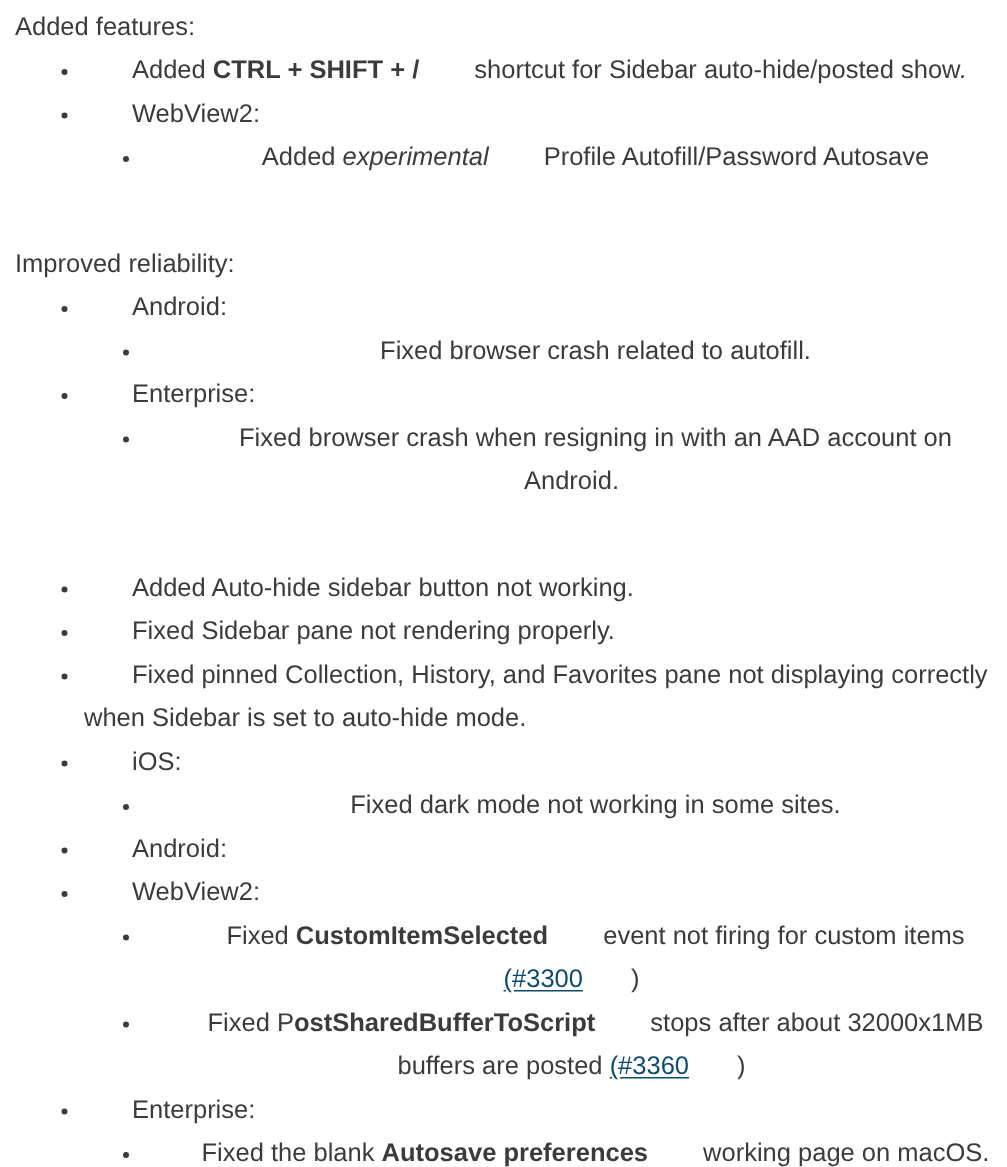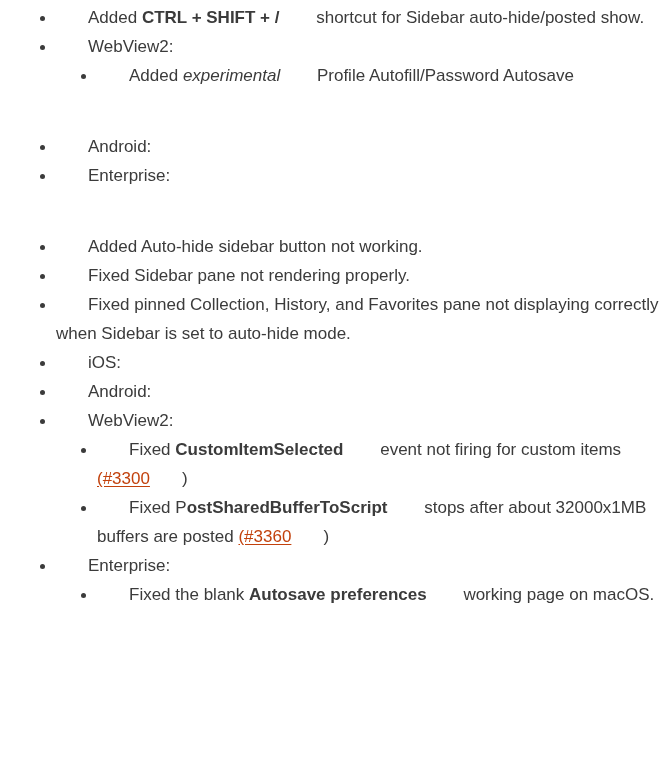--- a/index.html
+++ b/index.html
@@ -26,61 +26,70 @@
     margin: 0;
     font-weight: 400;
   }
   ul {
     margin: 0;
     padding-left: 46px;
     list-style: disc outside;
   }
   ul ul {
     padding-left: 41px;
+    text-align: center;
   }
   li {
     margin: 0;
     padding: 0;
   }
   li::marker {
     color: #3b3b3b;
     font-size: 15px;
   }
   .run.normal { font-weight: 400; font-style: normal; margin-left: 32px; }
   .run.bold   { font-weight: 700; }
   .run.italic { font-style: italic; }
   a {
-    color: #c2410c;
+    color: #0c4a6e;
     text-underline-offset: 2px;
   }
 </style>
 </head>
 <body>
 
 <main>
     <div class="section">
+      <p class="heading">Added features:</p>
       <ul>
         <li><span class="run normal">Added </span><span class="run bold">CTRL + SHIFT + /</span><span class="run normal"> shortcut for Sidebar auto-hide/posted show.</span></li>
         <li><span class="run normal">WebView2:</span><ul>
             <li><span class="run normal">Added </span><span class="run italic">experimental</span><span class="run normal"> Profile Autofill/Password Autosave</span></li>
           </ul></li>
       </ul>
     </div>
     <div class="section">
+      <p class="heading">Improved reliability:</p>
       <ul>
-        <li><span class="run normal">Android:</span></li>
-        <li><span class="run normal">Enterprise:</span></li>
+        <li><span class="run normal">Android:</span><ul>
+            <li><span class="run normal">Fixed browser crash related to autofill.</span></li>
+          </ul></li>
+        <li><span class="run normal">Enterprise:</span><ul>
+            <li><span class="run normal">Fixed browser crash when resigning in with an AAD account on Android.</span></li>
+          </ul></li>
       </ul>
     </div>
     <div class="section">
       <ul>
         <li><span class="run normal">Added Auto-hide sidebar button not working.</span></li>
         <li><span class="run normal">Fixed Sidebar pane not rendering properly.</span></li>
         <li><span class="run normal">Fixed pinned Collection, History, and Favorites pane not displaying correctly when Sidebar is set to auto-hide mode.</span></li>
-        <li><span class="run normal">iOS:</span></li>
+        <li><span class="run normal">iOS:</span><ul>
+            <li><span class="run normal">Fixed dark mode not working in some sites.</span></li>
+          </ul></li>
         <li><span class="run normal">Android:</span></li>
         <li><span class="run normal">WebView2:</span><ul>
             <li><span class="run normal">Fixed </span><span class="run bold">CustomItemSelected</span><span class="run normal"> event not firing for custom items </span><a href="#" class="run link">(#3300</a><span class="run normal">)</span></li>
             <li><span class="run normal">Fixed P</span><span class="run bold">ostSharedBufferToScript</span><span class="run normal"> stops after about 32000x1MB buffers are posted </span><a href="#" class="run link">(#3360</a><span class="run normal">)</span></li>
           </ul></li>
         <li><span class="run normal">Enterprise:</span><ul>
             <li><span class="run normal">Fixed the blank </span><span class="run bold">Autosave preferences</span><span class="run normal"> working page on macOS.</span></li>
           </ul></li>
       </ul>
     </div>

